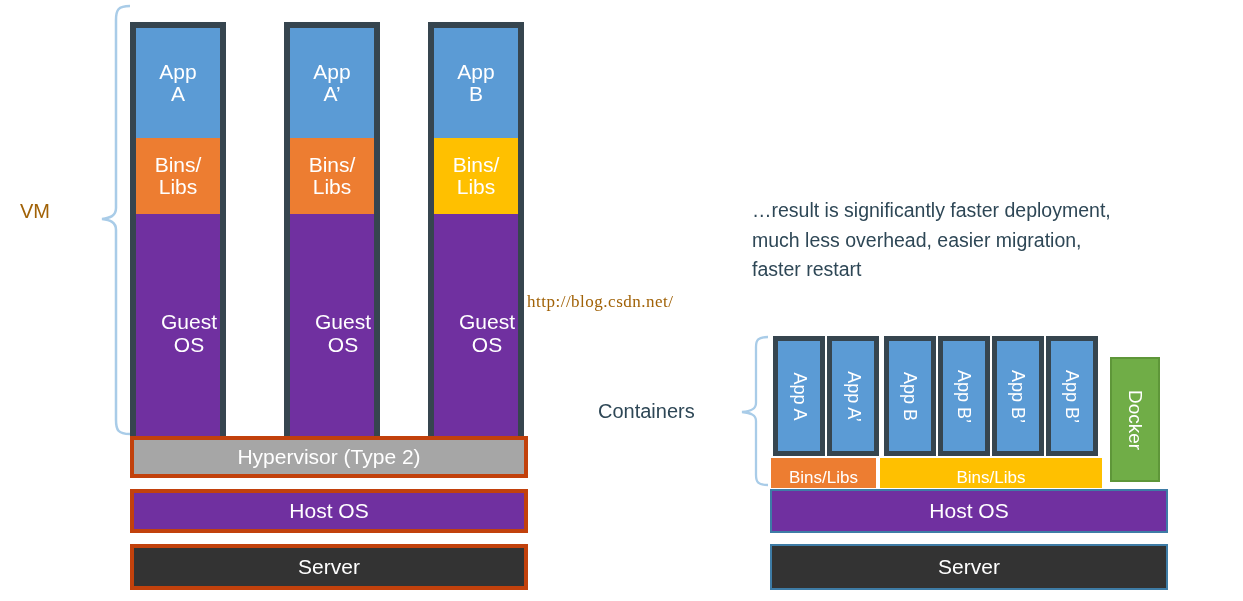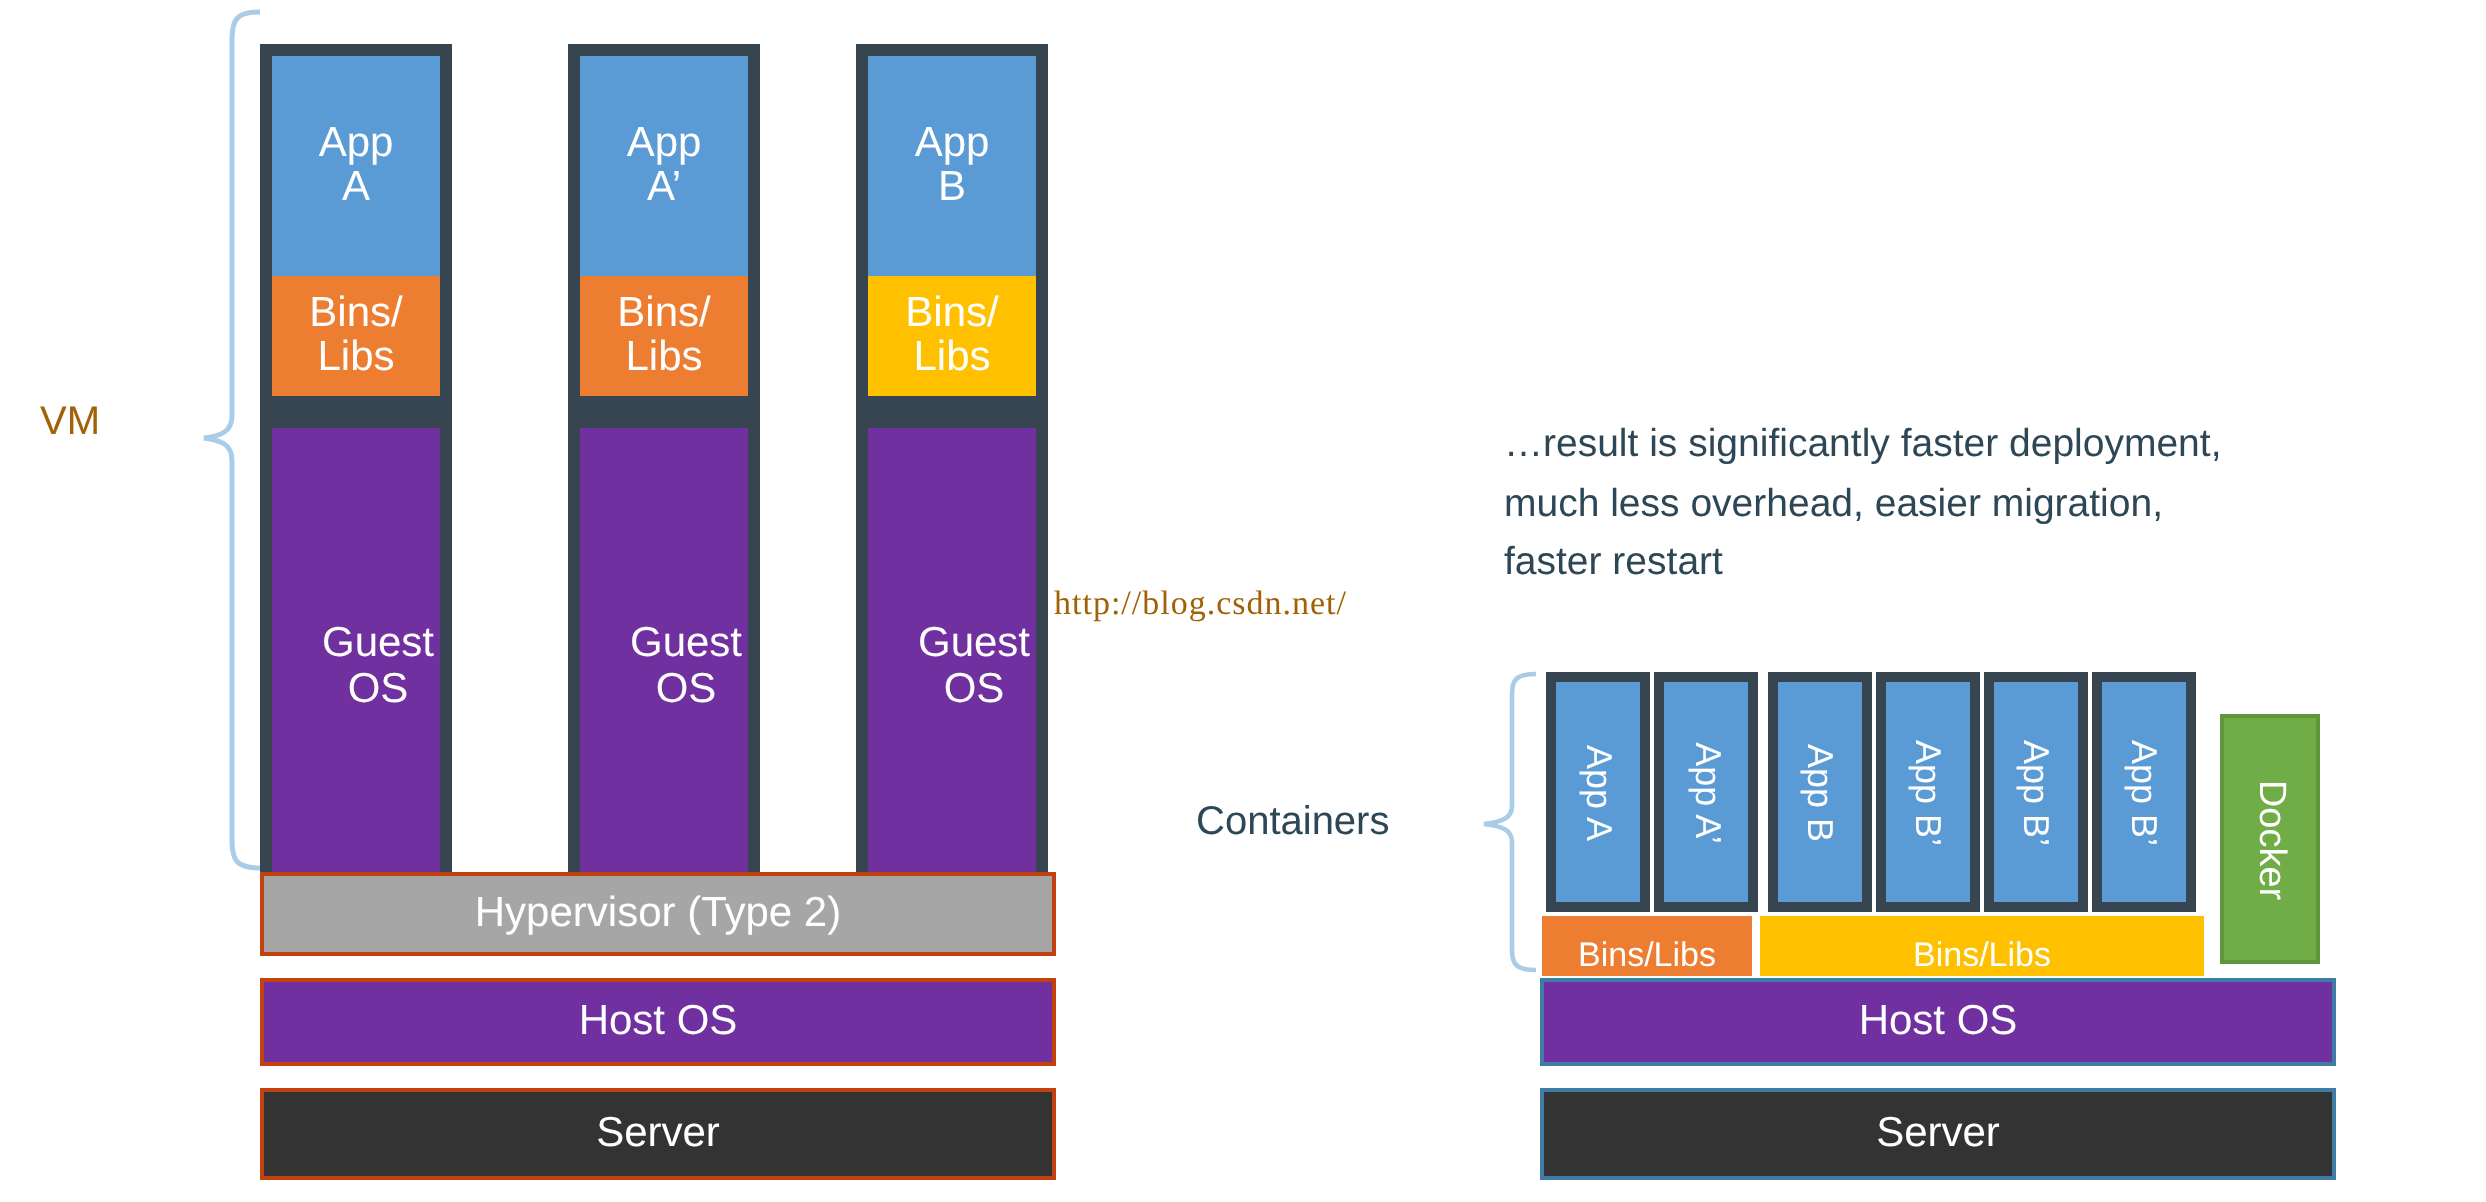--- a/index.html
+++ b/index.html
@@ -33,32 +33,32 @@
     display: flex;
     align-items: center;
     justify-content: center;
     color: #fff;
     text-align: center;
     white-space: pre-line;
     line-height: 1.05;
     font-size: 21px;
   }
   .seg-app   { top: 0px;   height: 110px; background: #5B9BD5; }
-  .seg-bins  { top: 110px; height: 60px;  }
+  .seg-bins  { top: 110px; height: 76px;  }
   .seg-guest { top: 186px; height: 239px; background: #7030A0; padding-left: 22px; }
 
   .bins-orange { background: #ED7D31; }
   .bins-gold   { background: #FFC000; }
 
   
   .base-bar {
     position: absolute;
     left: 130px;
     width: 398px;
-    border: 2px solid #c2410c;
+    border: 4px solid #c2410c;
     display: flex;
     align-items: center;
     justify-content: center;
     color: #ffffff;
     font-size: 21px;
   }
   .bar-hyper  { top: 436px; height: 42px; background: #A6A6A6; }
   .bar-hostos { top: 489px; height: 44px; background: #7030A0; }
   .bar-server { top: 544px; height: 46px; background: #333333; }
 
@@ -76,21 +76,21 @@
     position: absolute;
     left: 752px; top: 18px;
     width: 488px;
     font-size: 32px;
     line-height: 1.38;
     color: #2E4756;
     white-space: pre-line;
   }
   .subtext {
     position: absolute;
-    left: 752px; top: 208px;
+    left: 752px; top: 196px;
     width: 490px;
     font-size: 19.5px;
     line-height: 1.52;
     color: #2E4756;
     white-space: pre-line;
   }
 
   
   .watermark {
     position: absolute;

